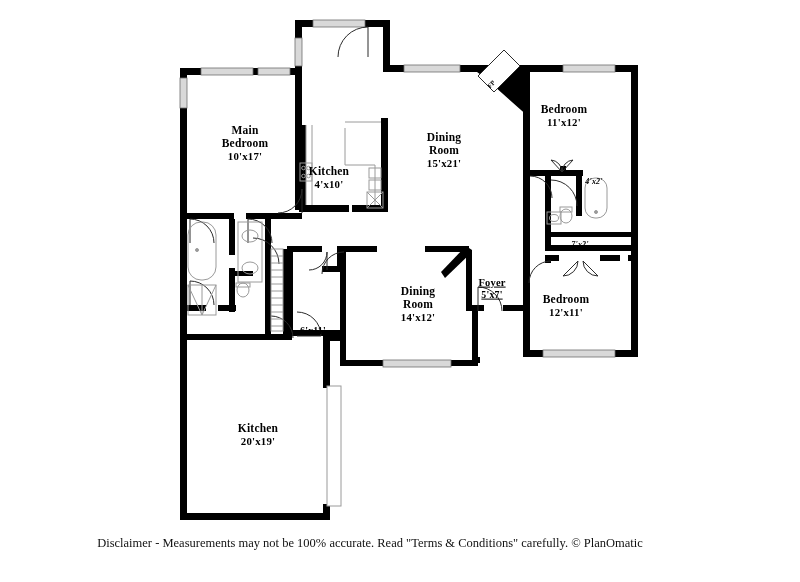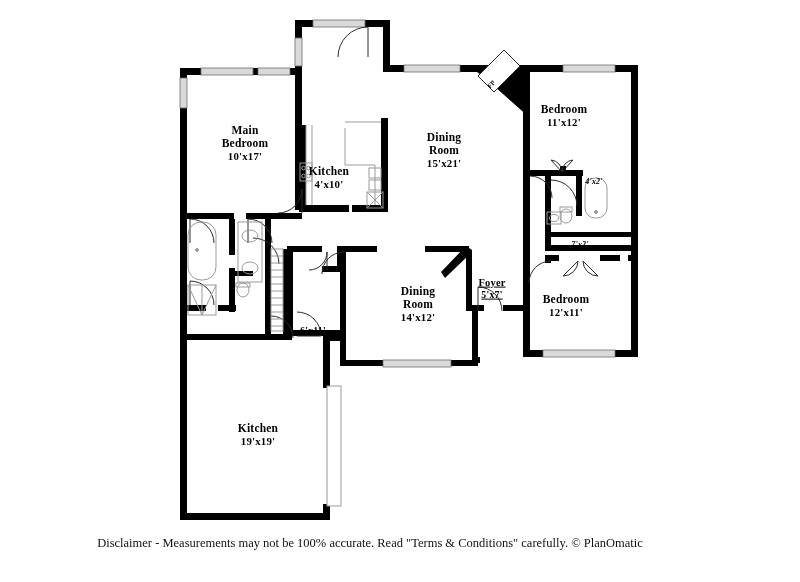--- a/index.html
+++ b/index.html
@@ -267,19 +267,19 @@
 
   <div class="room-label rl-md" style="left:313px; top:299px;margin-top:32px;"><span class="dim">6'x11'</span></div>
 
   <div class="room-label rl-lg" style="left:418px; top:304px;"><span>Dining
 Room</span><span class="dim">14'x12'</span></div>
 
   <div class="room-label rl-md" style="left:492px; top:288px;text-decoration:underline;"><span>Foyer</span><span class="dim">5'x7'</span></div>
 
   <div class="room-label rl-lg" style="left:566px; top:305px;"><span>Bedroom</span><span class="dim">12'x11'</span></div>
 
-  <div class="room-label rl-lg" style="left:258px; top:434px;"><span>Kitchen</span><span class="dim">19'x19'</span></div>
+  <div class="room-label rl-lg" style="left:258px; top:434px;"><span>Kitchen</span><span class="dim">20'x19'</span></div>
 
   <div class="fp-label" style="left:491px; top:84px;">FP</div>
 
   <div id="disclaimer">Disclaimer - Measurements may not be 100% accurate. Read "Terms &amp; Conditions" carefully. © PlanOmatic</div>
 
 </div>
 
 </body></html>

